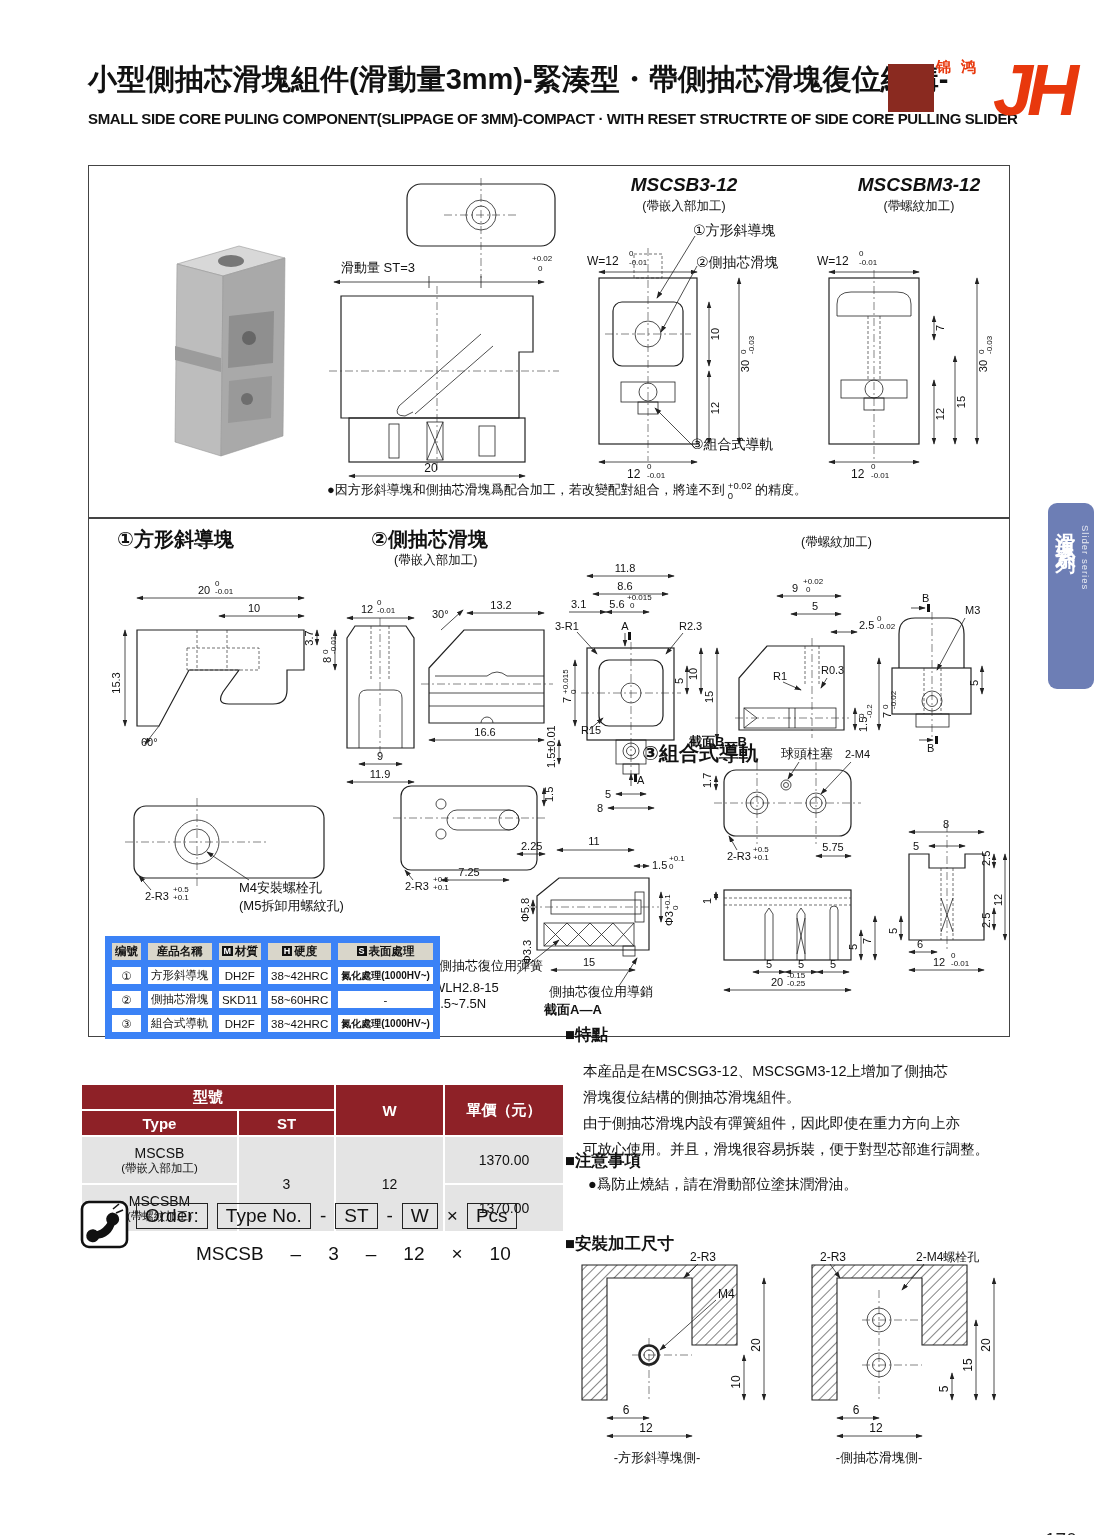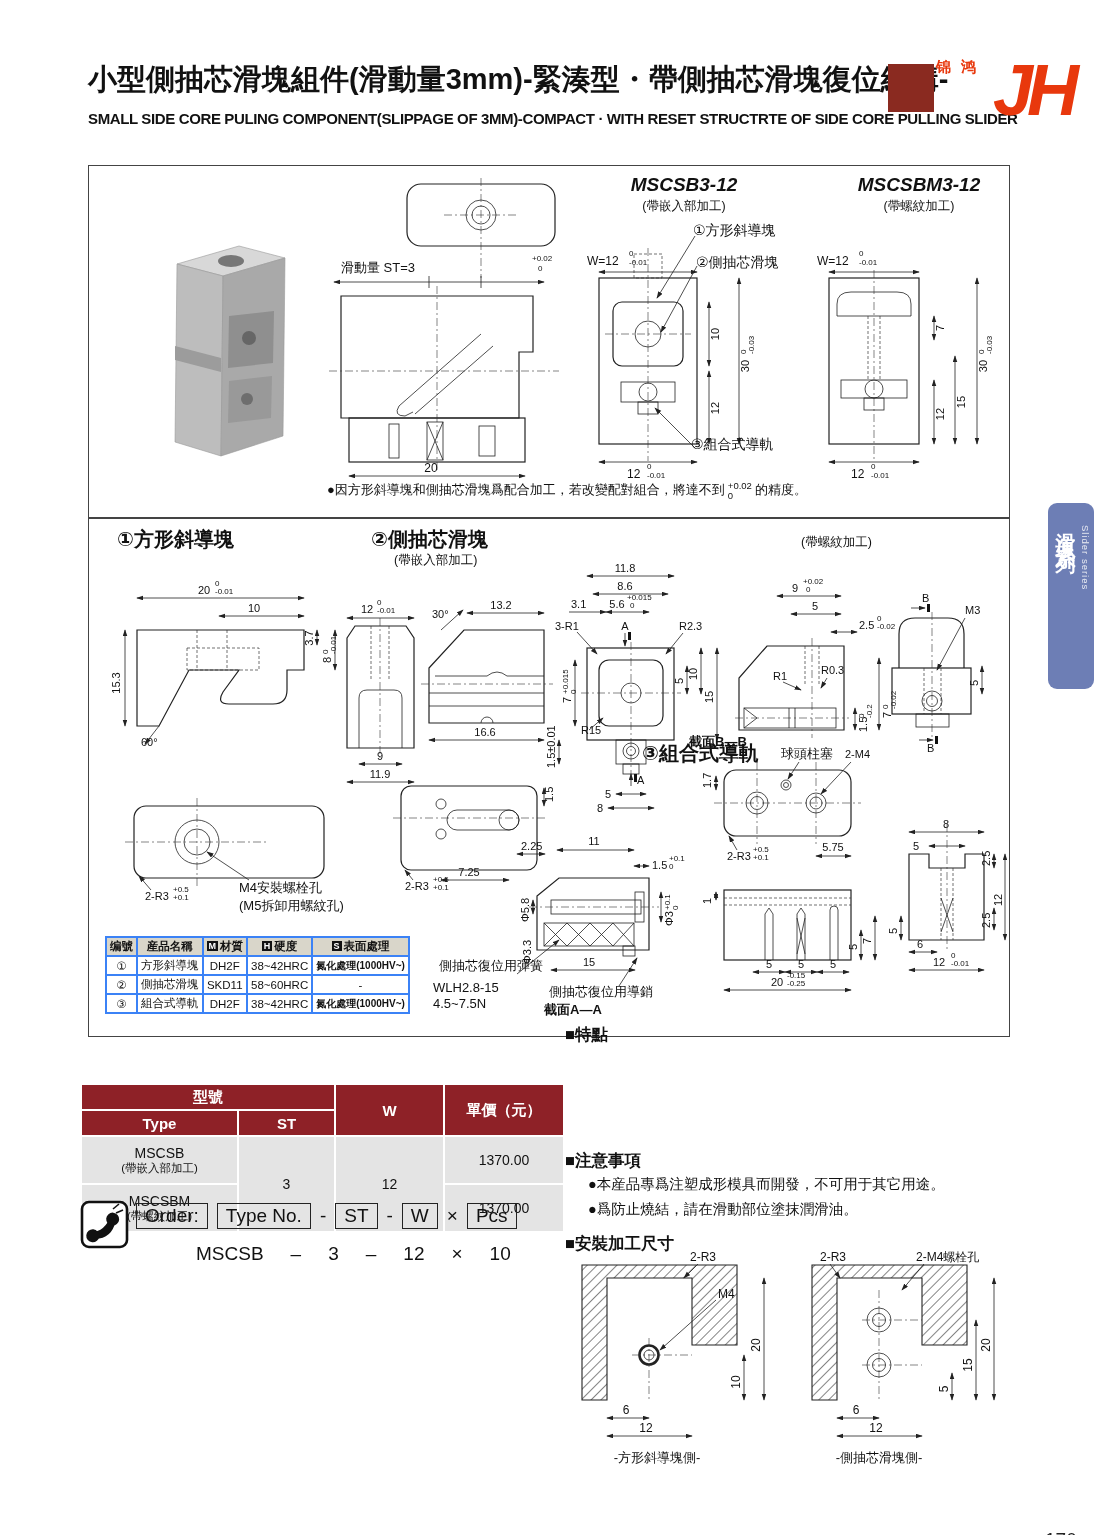--- a/index.html
+++ b/index.html
@@ -28,21 +28,21 @@
   .ldr{stroke:#222;stroke-width:0.8;fill:none;}
   
   .sec-h{font-size:20px;font-weight:600;white-space:nowrap;}
   .sec-sub{font-size:12.5px;white-space:nowrap;}
   .model-h{font-size:19px;font-weight:600;text-align:center;white-space:nowrap;font-style:italic;}
   .callout{font-size:14px;white-space:nowrap;}
   .note-line{font-size:13px;display:flex;align-items:flex-start;white-space:nowrap;}
   .frac{display:inline-block;font-size:9.5px;line-height:10px;text-align:left;margin:0 3px;}
   
   .mtable{border-collapse:collapse;font-size:11.5px;}
-  .mtable td,.mtable th{border:2px solid #3b82f6;padding:1px 3px;text-align:center;white-space:nowrap;}
+  .mtable td,.mtable th{border:7px solid #3b82f6;padding:1px 3px;text-align:center;white-space:nowrap;}
   .mtable th{background:#d9d6ca;font-weight:bold;}
   .badge{display:inline-block;background:#111;color:#fff;font-size:9px;font-weight:bold;
          padding:0 2px;margin-right:2px;vertical-align:1px;}
   .surf{font-size:10px;font-weight:bold;margin-top:14px;}
   
   .ptable{border-collapse:separate;border-spacing:2px;background:#fff;margin-top:30px;}
   .ptable td{text-align:center;vertical-align:middle;}
   .ph{background:#8e2127;color:#fff;font-weight:bold;font-size:15px;}
   .pb{background:#e4e4e4;font-size:14px;}
   .psub{font-size:11.5px;}
@@ -689,23 +689,28 @@
     <span>MSCSB</span>
     <span>–</span>
     <span>3</span>
     <span>–</span>
     <span>12</span>
     <span>×</span>
     <span>10</span>
   </div>
 
   <div class="abs blk-h" style="left:565px;top:1024px">■特點</div>
+  <div class="abs" style="left:583px;top:1058px">
+    <div class="blk-line">本産品是在MSCSG3-12、MSCSGM3-12上增加了側抽芯</div>
+    <div class="blk-line">滑塊復位結構的側抽芯滑塊組件。</div>
+    <div class="blk-line">由于側抽芯滑塊内設有彈簧組件，因此即使在重力方向上亦</div>
+    <div class="blk-line">可放心使用。并且，滑塊很容易拆裝，便于對型芯部進行調整。</div>
+  </div>
   <div class="abs blk-h" style="left:565px;top:1150px">■注意事項</div>
   <div class="abs" style="left:588px;top:1172px">
-    <div class="note-item">●本産品專爲注塑成形模具而開發，不可用于其它用途。</div>
     <div class="note-item">●爲防止燒結，請在滑動部位塗抹潤滑油。</div>
   </div>
 
   <div class="abs blk-h" style="left:565px;top:1233px">■安裝加工尺寸</div>
   <svg class="abs" style="left:572px;top:1250px" width="460" height="230">
 
     <g>
       <polygon points="10,15 165,15 165,95 120,95 120,28 35,28 35,150 10,150" fill="url(#hatch)" stroke="#222" stroke-width="1.1"></polygon>
       <circle cx="77" cy="105" r="9.5" fill="none" stroke="#222" stroke-width="2.6"></circle>
       <circle cx="77" cy="105" r="5" class="ol2"></circle>

